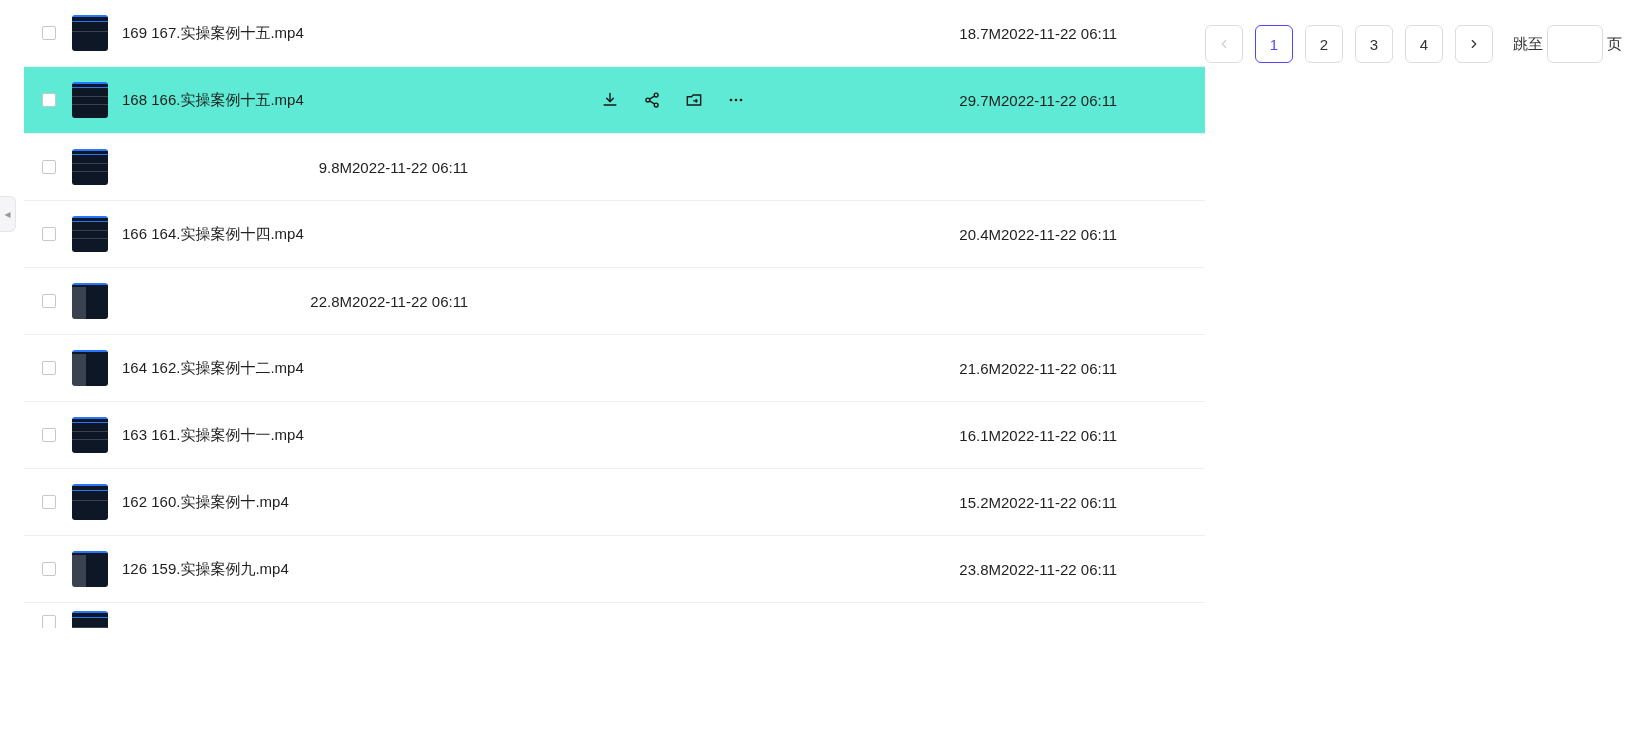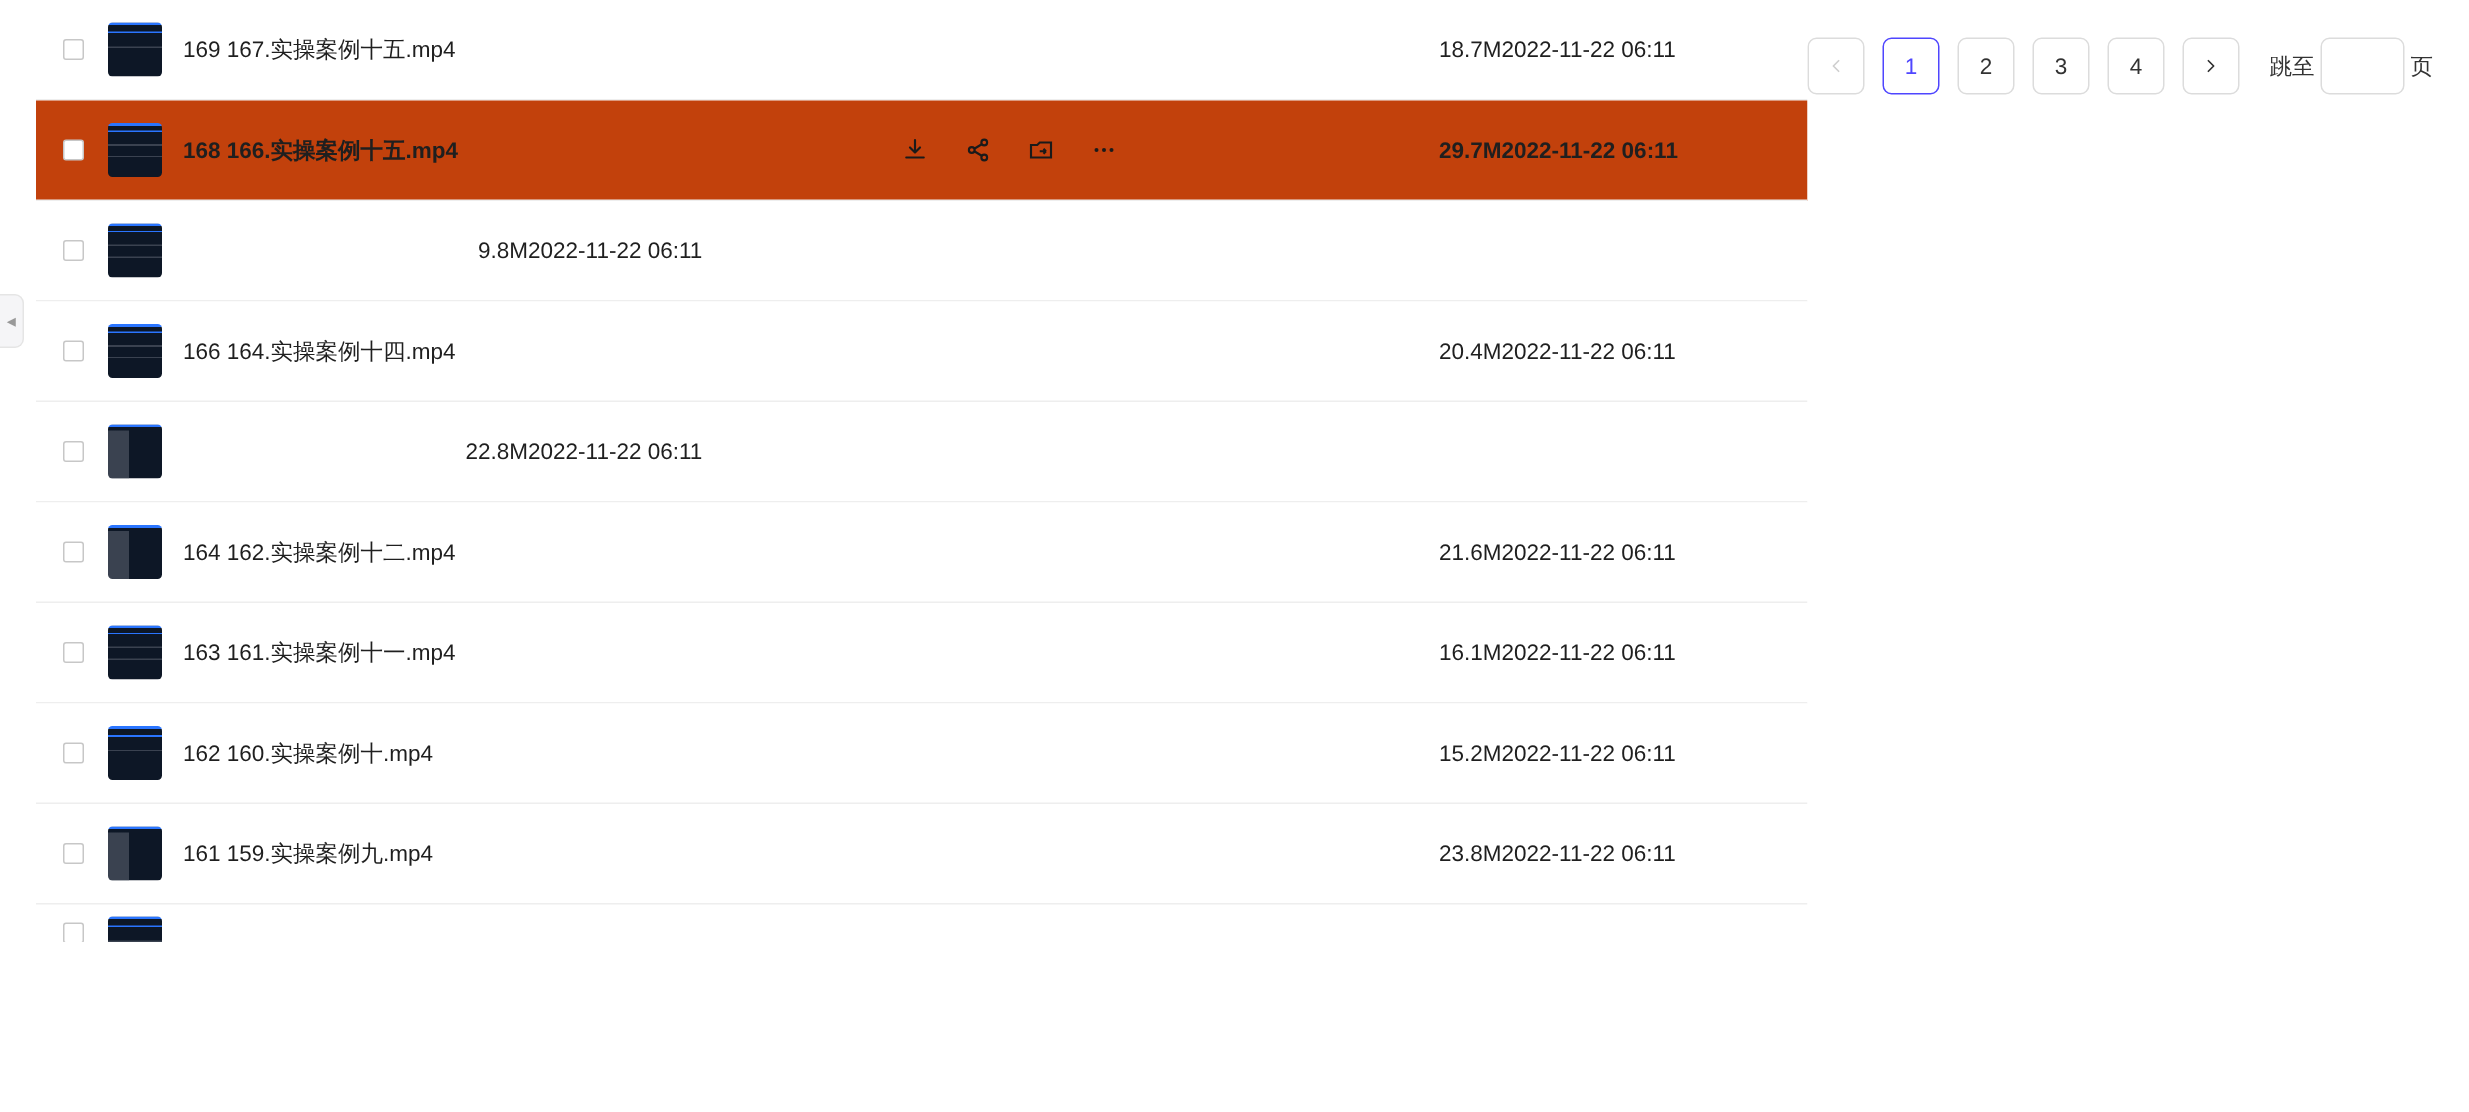--- a/index.html
+++ b/index.html
@@ -15,21 +15,21 @@
   .table-scroll { flex:1; overflow:hidden; position:relative; }
   .tbl { width:100%; }
   .row {
     display:flex; align-items:center;
     border-bottom:1px solid #eeeeee;
     height:67px;
     padding:0 4px 0 18px;
     position:relative;
     background:#fff;
   }
-  .row:hover, .row.hovered { background:#c2410c;font-weight:bold; }
+  .row:hover, .row.hovered { background:#5eead4; }
   .chkwrap { width:30px; flex:none; display:flex; align-items:center; }
   .chk { width:14px; height:14px; border:1px solid #c7c7c7; border-radius:2px; background:#fff; cursor:pointer; }
   .thumb {
     width:36px; height:36px; flex:none; border-radius:3px; overflow:hidden;
     background-color:#0d1726;
     background-image:
       linear-gradient(#2a75ff 0 2px, transparent 2px 100%),
       linear-gradient(#2a75ff 0 1px, transparent 1px 100%),
       linear-gradient(#3a4250 0 1px, transparent 1px 100%);
     background-size: 100% 36px, 100% 36px, 100% 36px;
@@ -185,21 +185,21 @@
           <div class="thumb "></div>
           <div class="name">162 160.实操案例十.mp4</div>
           <div class="size">15.2M</div>
           <div class="date">2022-11-22 06:11</div>
         </div>
         <div class="row">
           <div class="chkwrap">
             <div class="chk"></div>
           </div>
           <div class="thumb alt2"></div>
-          <div class="name">161 159.实操案例九.mp4</div>
+          <div class="name">126 159.实操案例九.mp4</div>
           <div class="size">23.8M</div>
           <div class="date">2022-11-22 06:11</div>
         </div>
       </div>
     <div class="cutoff">
       <div class="chkwrap">
           <div class="chk"></div>
         </div>
       <div class="thumb"></div>
       <div class="label-stub"></div>

